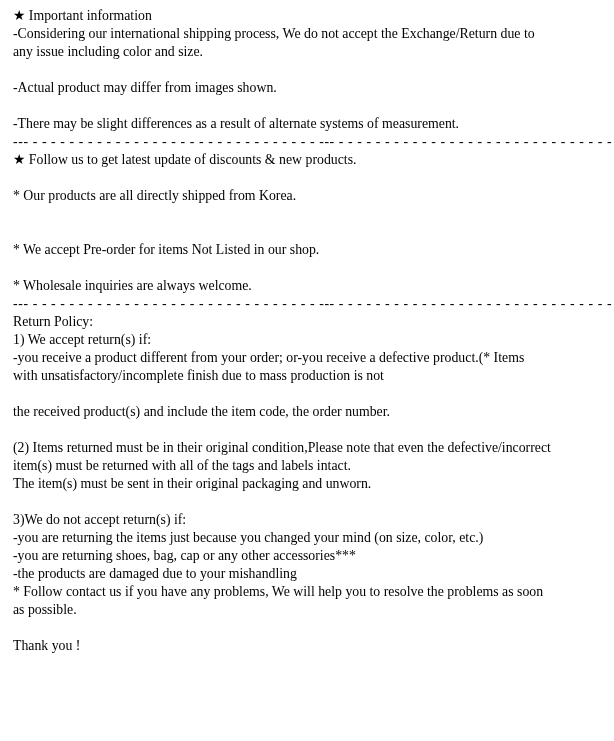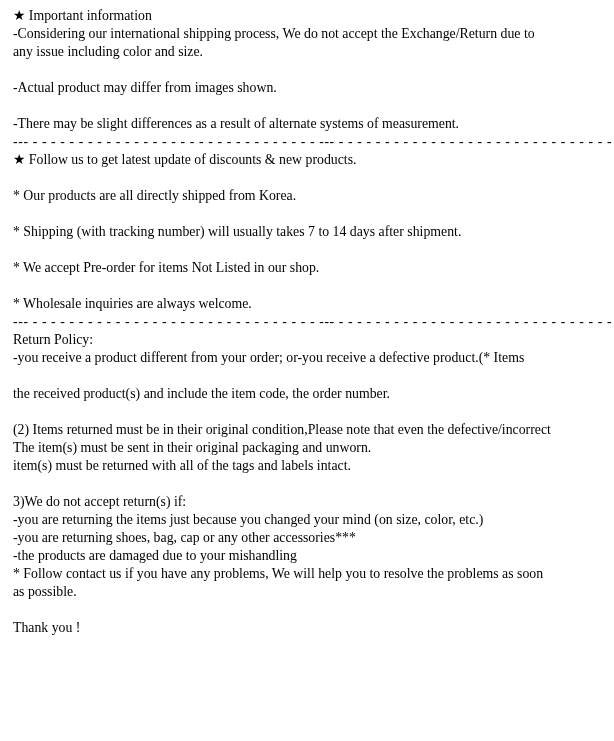--- a/index.html
+++ b/index.html
@@ -39,34 +39,35 @@
       <div class="line text">any issue including color and size.</div>
       <div class="line blank"></div>
       <div class="line text">-Actual product may differ from images shown.</div>
       <div class="line blank"></div>
       <div class="line text">-There may be slight differences as a result of alternate systems of measurement.</div>
       <div class="line divider">--- - - - - - - - - - - - - - - - - - - - - - - - - - - - - - - - --- - - - - - - - - - - - - - - - - - - - - - - - - - - - - - - - - - - - - - - - - -</div>
       <div class="line text">★ Follow us to get latest update of discounts &amp; new products.</div>
       <div class="line blank"></div>
       <div class="line text">* Our products are all directly shipped from Korea.</div>
       <div class="line blank"></div>
-      <div class="line text">* Shipping (with tracking number) will usually takes 7 to 14 days after shipment.</div>
       <div class="line blank"></div>
       <div class="line text">* We accept Pre-order for items Not Listed in our shop.</div>
       <div class="line blank"></div>
       <div class="line text">* Wholesale inquiries are always welcome.</div>
       <div class="line divider">--- - - - - - - - - - - - - - - - - - - - - - - - - - - - - - - - --- - - - - - - - - - - - - - - - - - - - - - - - - - - - - - - - - - - - - - - - - -</div>
       <div class="line text">Return Policy:</div>
+      <div class="line text">1) We accept return(s) if:</div>
       <div class="line text">-you receive a product different from your order; or-you receive a defective product.(* Items</div>
+      <div class="line text">with unsatisfactory/incomplete finish due to mass production is not</div>
       <div class="line blank"></div>
       <div class="line text">the received product(s) and include the item code, the order number.</div>
       <div class="line blank"></div>
       <div class="line text">(2) Items returned must be in their original condition,Please note that even the defective/incorrect</div>
+      <div class="line text">item(s) must be returned with all of the tags and labels intact.</div>
       <div class="line text">The item(s) must be sent in their original packaging and unworn.</div>
-      <div class="line text">item(s) must be returned with all of the tags and labels intact.</div>
       <div class="line blank"></div>
       <div class="line text">3)We do not accept return(s) if:</div>
       <div class="line text">-you are returning the items just because you changed your mind (on size, color, etc.)</div>
       <div class="line text">-you are returning shoes, bag, cap or any other accessories***</div>
       <div class="line text">-the products are damaged due to your mishandling</div>
       <div class="line text">* Follow contact us if you have any problems, We will help you to resolve the problems as soon</div>
       <div class="line text">as possible.</div>
       <div class="line blank"></div>
       <div class="line text">Thank you !</div>
     </div>

